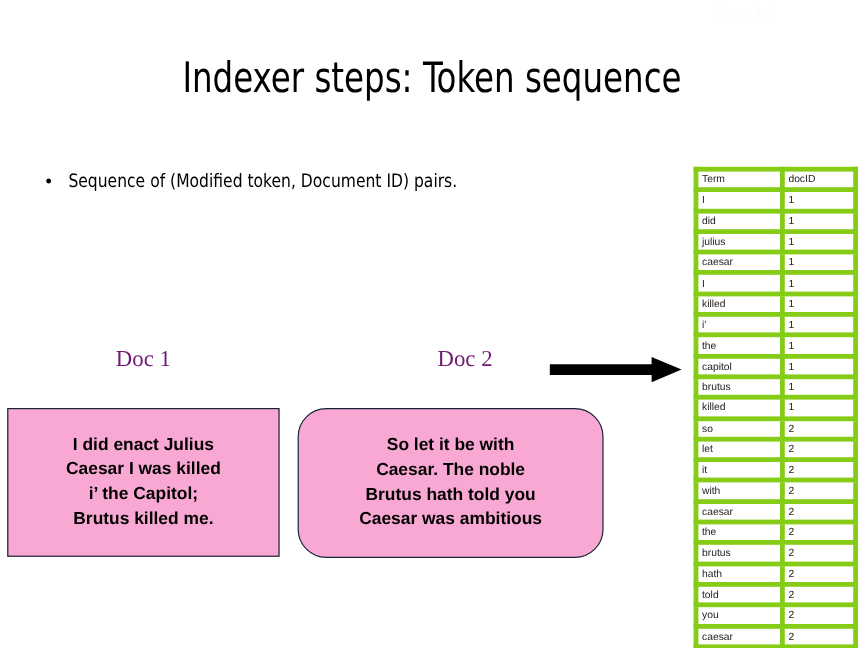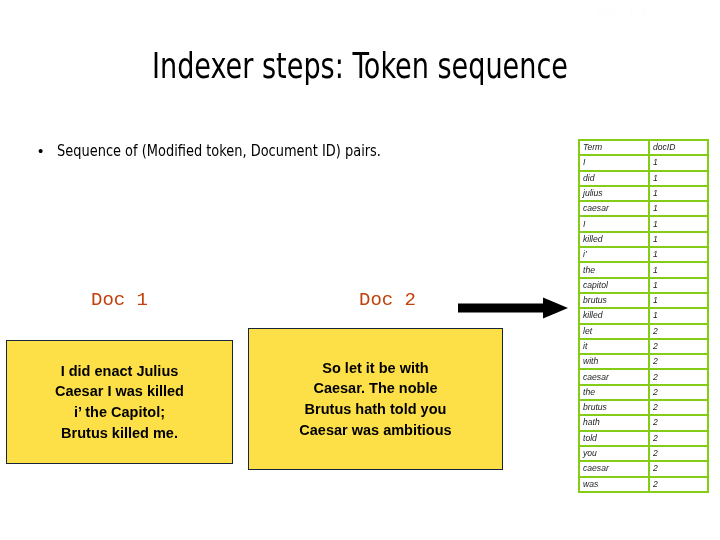--- a/index.html
+++ b/index.html
@@ -69,40 +69,40 @@
     font-stretch: condensed;
     transform: scaleX(0.93);
     transform-origin: 0 50%;
     color: #000000;
   }
 
   
   .doc-label {
     position: absolute;
     font-size: 19px;
-    font-family: Liberation Mono, monospace;
+    font-family: Liberation Serif, serif;
     text-align: center;
-    color: #c2410c;
+    color: #701a75;
     white-space: nowrap;
   }
   #doc1-label { left: 6px;   top: 289px; width: 227px; }
   #doc2-label { left: 260px; top: 289px; width: 255px; }
 
   
   .doc-box {
     position: absolute;
-    background: #fde047;
+    background: #f9a8d4;
     border: 1.6px solid #17253a;
     box-sizing: border-box;
     display: flex;
     align-items: center;
     justify-content: center;
   }
   #doc1-box { left: 6px;   top: 340px; width: 227px; height: 124px; }
-  #doc2-box { left: 248px; top: 328px; width: 255px; height: 142px; }
+  #doc2-box { left: 248px; top: 340px; width: 255px; height: 125px; border-radius: 24px; }
   .doc-text {
     font-size: 14.5px;
     font-weight: bold;
     line-height: 1.42;
     text-align: center;
     color: #000000;
     white-space: pre-line;
     padding: 0 6px;
   }
 
@@ -125,28 +125,27 @@
   table.term-table {
     border-collapse: collapse;
     width: 113px;
     table-layout: fixed;
     font-size: 8.6px;
     font-family: "Liberation Sans", sans-serif;
     color: #1c1c1c;
   }
   table.term-table th,
   table.term-table td {
-    border: 2px solid #84cc16;
+    border: 4px solid #84cc16;
     height: 13.3px;
     padding: 0 3px;
     overflow: hidden;
     white-space: nowrap;
     font-weight: normal;
     line-height: 11px;
-    font-style: italic;
   }
   table.term-table th.col-term,
   table.term-table td.col-term { width: 62px; text-align: left; }
   table.term-table th.col-docid,
   table.term-table td.col-docid { width: 51px; text-align: left; }
 </style>
 </head>
 <body>
 
 <div id="header-artifact">Sec. 1.2</div>
@@ -225,20 +224,24 @@
         </tr>
         <tr>
           <td class="col-term">brutus</td>
           <td class="col-docid">1</td>
         </tr>
         <tr>
           <td class="col-term">killed</td>
           <td class="col-docid">1</td>
         </tr>
         <tr>
+          <td class="col-term">so</td>
+          <td class="col-docid">2</td>
+        </tr>
+        <tr>
           <td class="col-term">let</td>
           <td class="col-docid">2</td>
         </tr>
         <tr>
           <td class="col-term">it</td>
           <td class="col-docid">2</td>
         </tr>
         <tr>
           <td class="col-term">with</td>
           <td class="col-docid">2</td>

